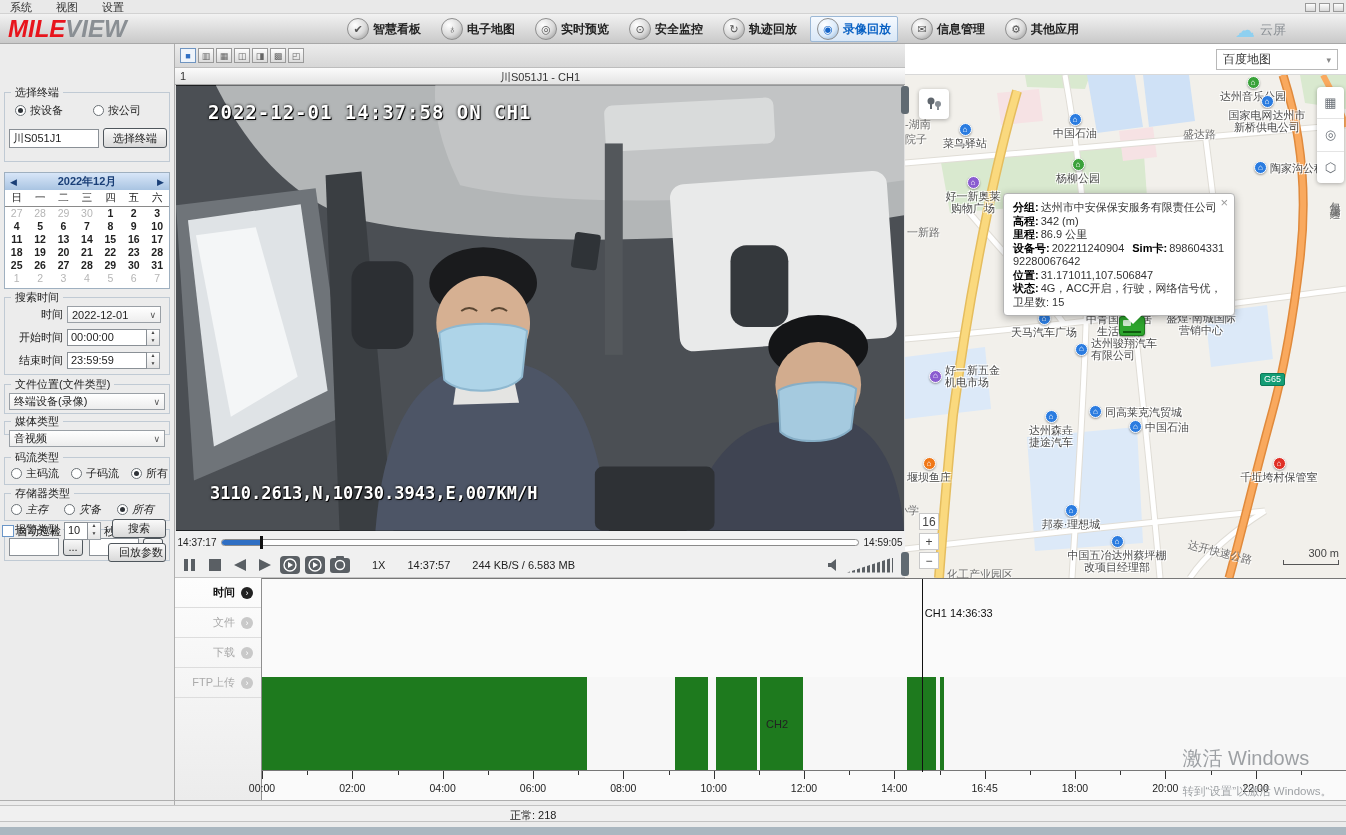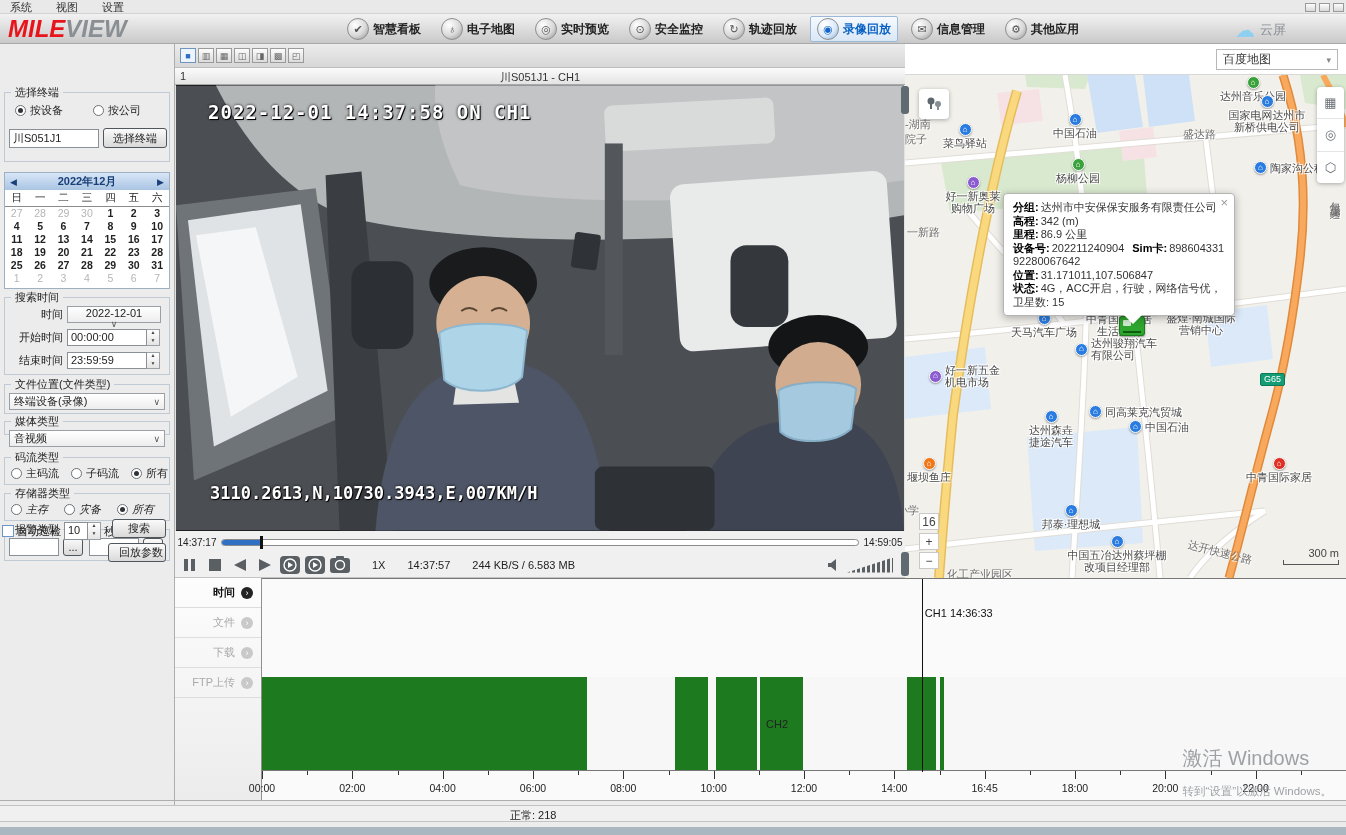--- a/index.html
+++ b/index.html
@@ -269,21 +269,21 @@
           <span class="cal-day muted">5</span>
           <span class="cal-day muted">6</span>
           <span class="cal-day muted">7</span>
         </div>
     </div>
 
     <div class="gbox" style="left:4px;top:253px;width:166px;height:78px;">
       <span class="gtitle">搜索时间</span>
       <div class="srow" style="left:2px;top:8px;">
         <span class="slabel">时间</span>
-        <div class="sel" style="width:94px;height:17px;flex-direction:column;">
+        <div class="sel" style="width:94px;height:17px;">
             <span>2022-12-01</span>
             <span class="caret">∨</span>
           </div>
       </div>
       <div class="srow" style="left:2px;top:31px;">
         <span class="slabel">开始时间</span>
         <div class="spinbox">
             <div class="tinput" style="width:80px;height:17px;">00:00:00</div>
             <div class="spin" style="height:17px;">
               <span>▲</span>
@@ -604,21 +604,21 @@
           <div class="poi h" style="left: 224px; top: 345px;">
             <span class="poi-dot" style="background: rgb(43, 124, 224);">⌂</span>
             <span class="poi-lbl">中国石油</span>
           </div>
           <div class="poi v" style="left: -36px; top: 382px;">
             <span class="poi-dot" style="background: rgb(240, 120, 24);">⌂</span>
             <span class="poi-lbl">堰坝鱼庄</span>
           </div>
           <div class="poi v" style="left: 314px; top: 382px;">
             <span class="poi-dot" style="background: rgb(224, 48, 38);">⌂</span>
-            <span class="poi-lbl">中青国际家居</span>
+            <span class="poi-lbl">千坵垮村保管室</span>
           </div>
           <div class="poi v" style="left: 106px; top: 429px;">
             <span class="poi-dot" style="background: rgb(43, 124, 224);">⌂</span>
             <span class="poi-lbl">邦泰·理想城</span>
           </div>
           <div class="poi v" style="left: 152px; top: 460px;">
             <span class="poi-dot" style="background: rgb(43, 124, 224);">⌂</span>
             <span class="poi-lbl">中国五冶达州蔡坪棚
 改项目经理部</span>
           </div>

